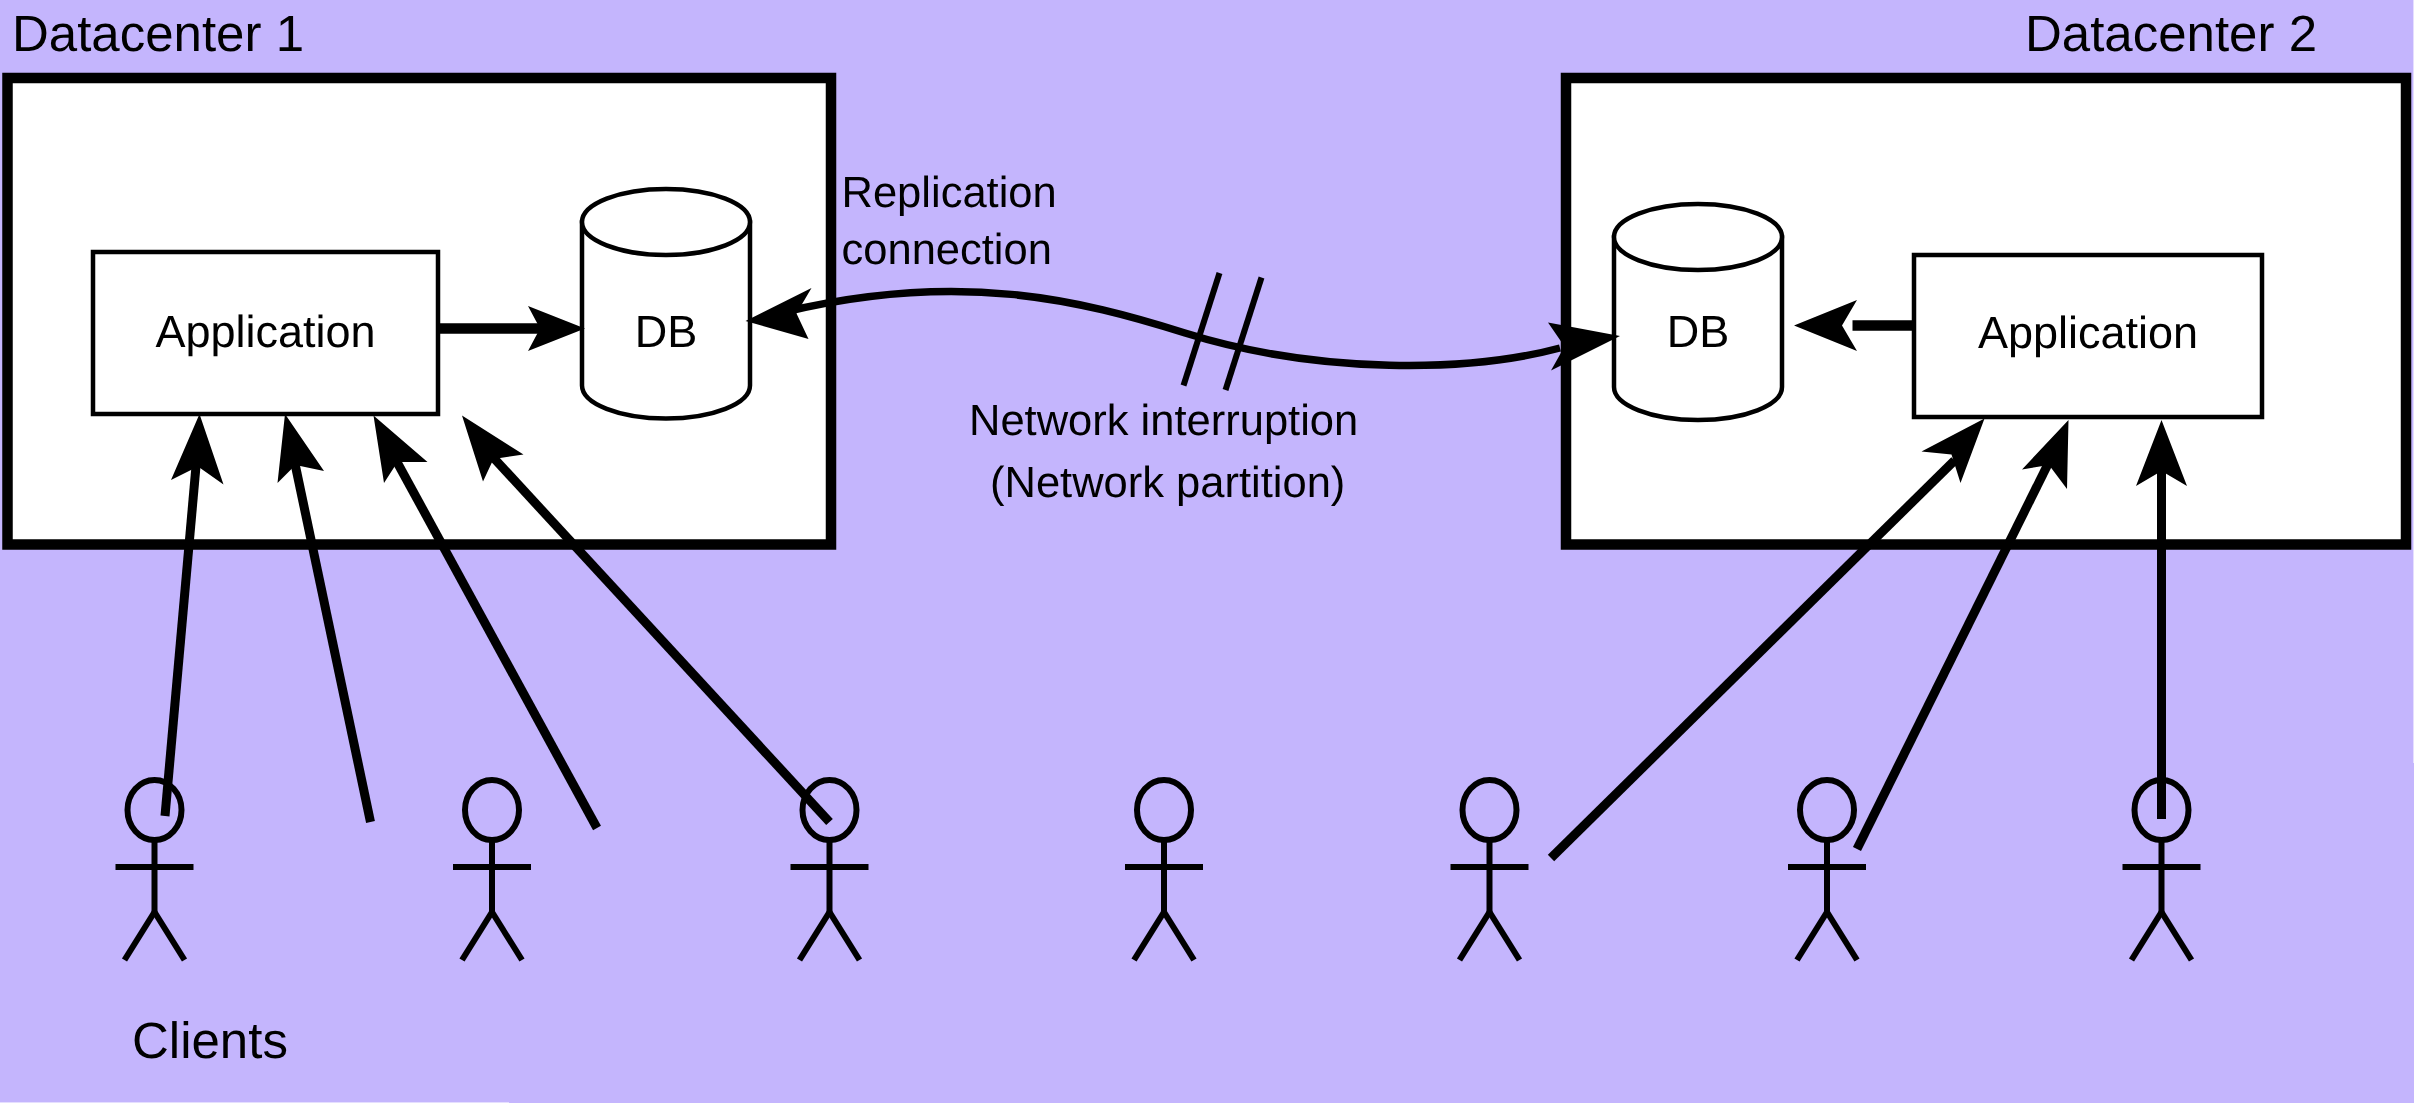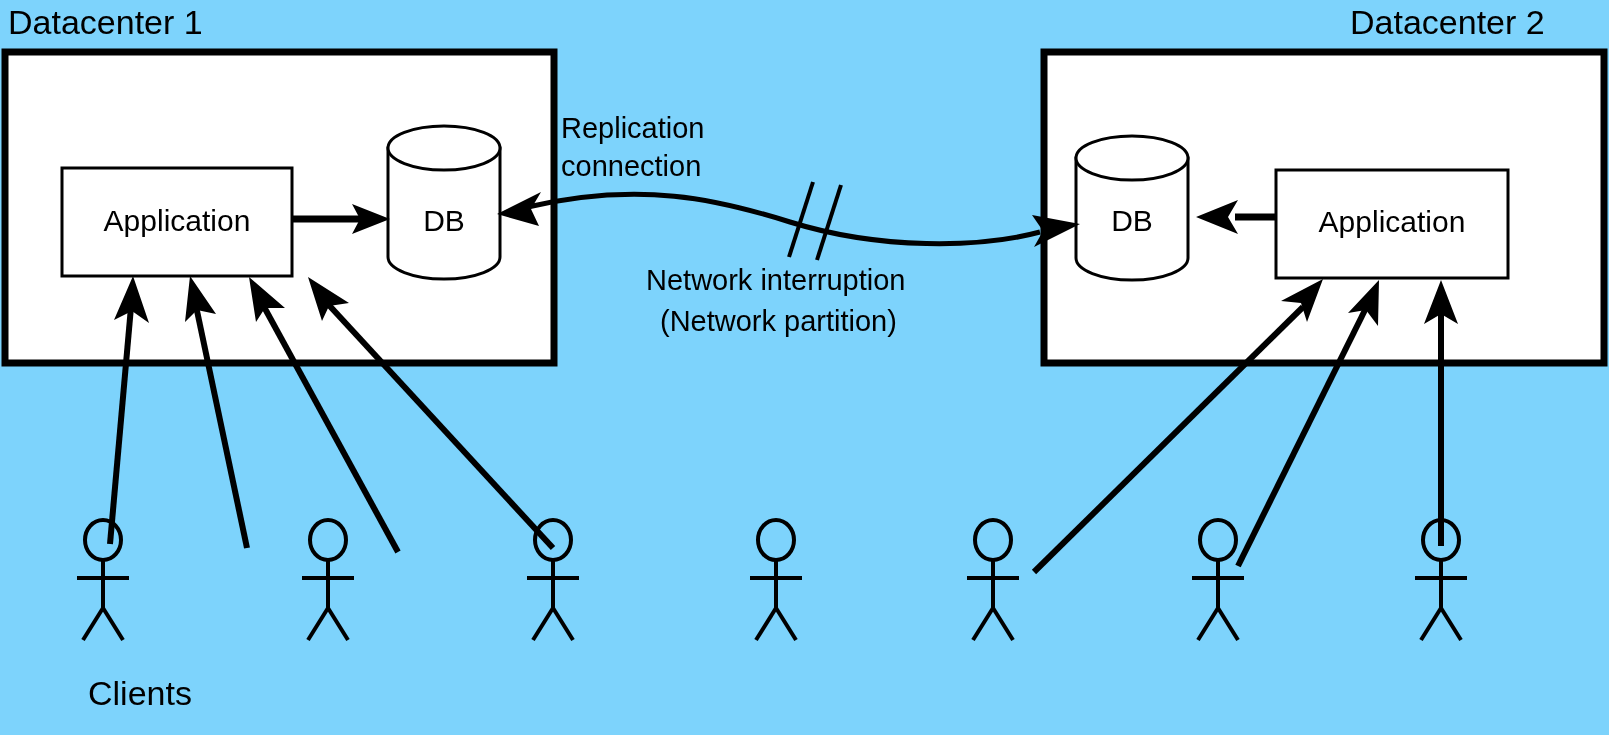--- a/index.html
+++ b/index.html
@@ -8,21 +8,21 @@
     background: #ffffff;
   }
   body {
     font-family: "Liberation Sans", sans-serif;
     color: #000000;
   }
   #stage {
     position: relative;
     width: 1609px;
     height: 735px;
-    background: #7dd3fc;
+    background: #c4b5fd;
     overflow: hidden;
   }
   #diagram {
     position: absolute;
     left: 0;
     top: 0;
     width: 1609px;
     height: 735px;
   }
   .dc-label {

